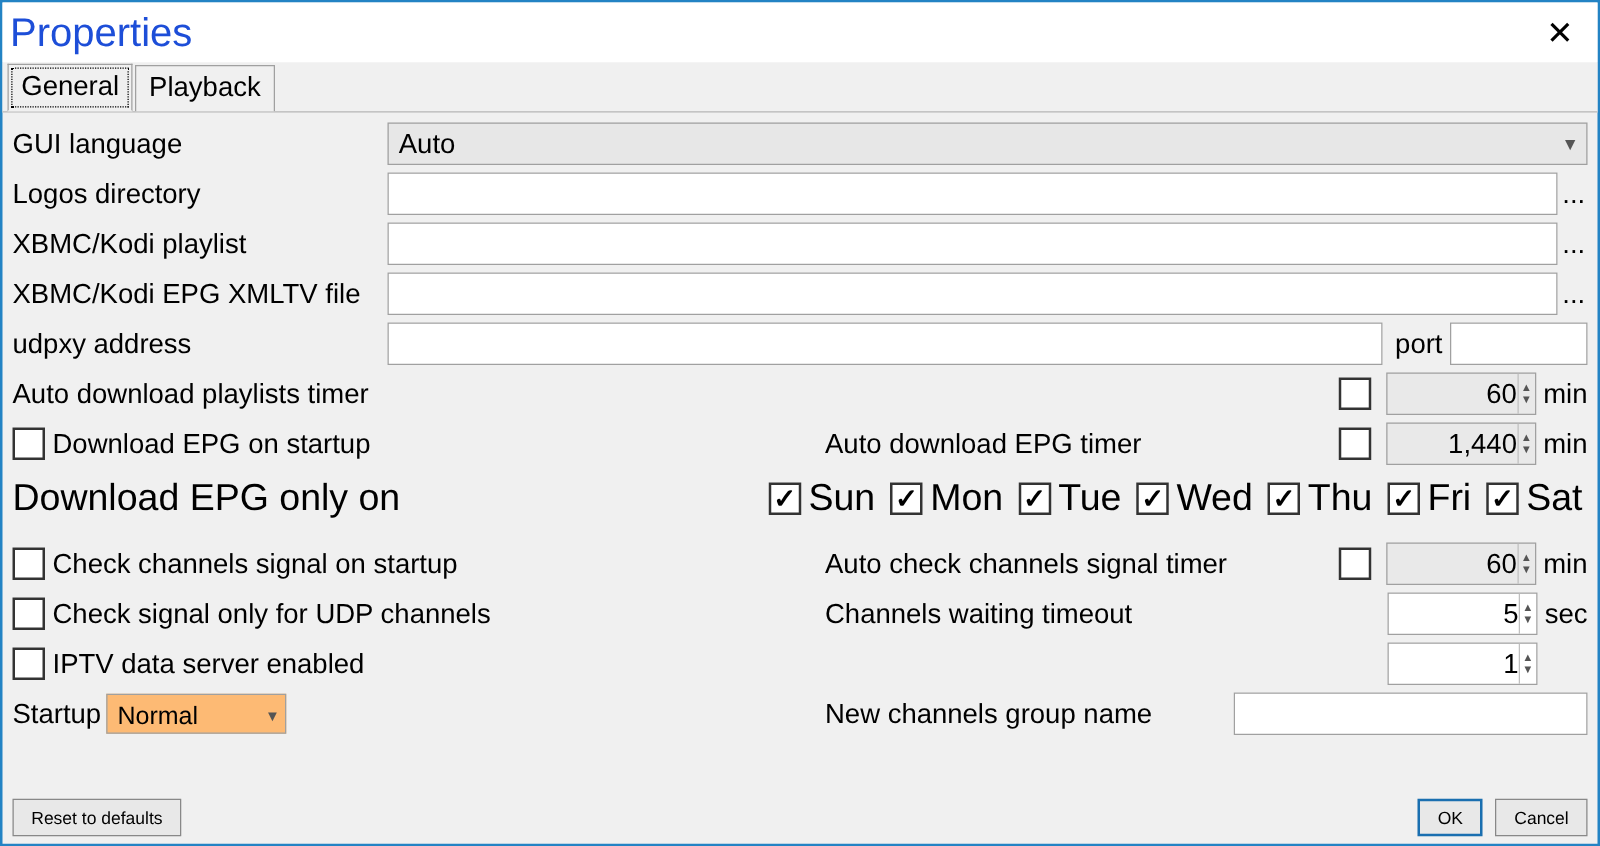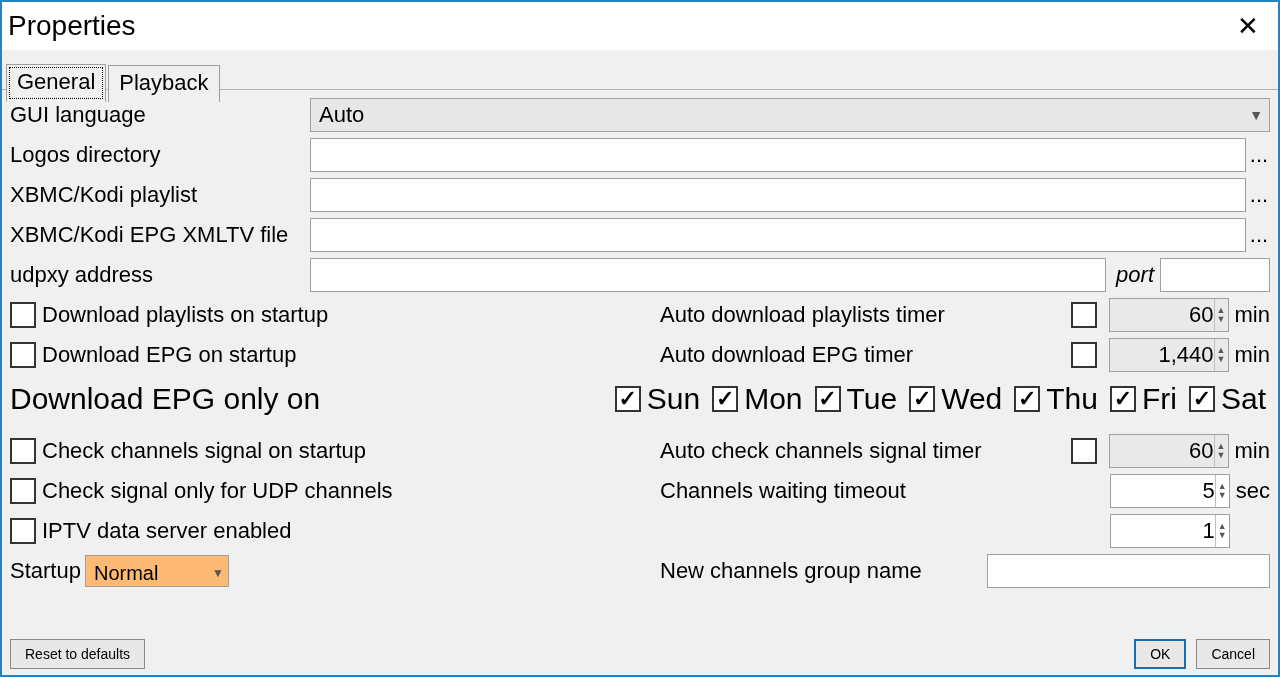--- a/index.html
+++ b/index.html
@@ -18,22 +18,22 @@
   }
   .titlebar {
     display: flex;
     align-items: center;
     justify-content: space-between;
     height: 48px;
     padding: 0 10px 0 6px;
     background: #ffffff;
   }
   .title {
-    font-size: 28px;
-    color: #000000;
+    font-size: 32px;
+    color: #1d4ed8;
   }
   .close-x {
     font-size: 26px;
     font-weight: 300;
     width: 40px; height: 40px;
     display:flex; align-items:center; justify-content:center;
     cursor: pointer;
   }
   .tabstrip {
     display: flex;
@@ -44,21 +44,21 @@
     background: #f0f0f0;
   }
   .tab {
     padding: 4px 10px 6px 10px;
     font-size: 22px;
     border: 1px solid #a0a0a0;
     border-bottom: none;
     background: #f0f0f0;
     margin-right: 2px;
     position: relative;
-    top: 13px;
+    top: 0;
     cursor: pointer;
   }
   .tab.active {
     background: #f0f0f0;
     border-bottom: 1px solid #f0f0f0;
     outline: 1px dotted #000;
     outline-offset: -4px;
   }
   .content {
     padding: 8px 8px 4px 8px;
@@ -87,21 +87,21 @@
     display:flex; align-items:center; justify-content:space-between;
     padding: 0 6px 0 8px;
     font-size: 22px;
     cursor: pointer;
   }
   .combo .chev { font-size: 14px; color:#555; }
   .browse-btn {
     width: 22px; text-align:center; font-size:22px; line-height:20px;
     cursor:pointer; margin-left:2px;
   }
-  .port-lbl { margin: 0 6px 0 10px; font-style: italic; }
+  .port-lbl { margin: 0 6px 0 10px; }
   .port-field { width: 110px; height:34px; border:1px solid #a0a0a0; background:#fff; }
   .split-row { display:flex; align-items:center; margin-bottom:6px; font-size:22px; }
   .left-half { width: 650px; display:flex; align-items:center; }
   .right-half { flex:1; display:flex; align-items:center; }
   .chk {
     width: 26px; height:26px; border:2px solid #333; background:#fff;
     margin-right: 6px; flex-shrink:0; display:inline-flex; align-items:center;
     justify-content:center; cursor:pointer;
   }
   .chk.checked::after { content:"✓"; font-size:22px; line-height:1; font-weight:bold; }
@@ -182,24 +182,20 @@
     </div>
 
     <div class="row">
       <div class="lbl-col">udpxy address</div>
       <input class="field" style="flex: 1 1 0%;" value="">
       <span class="port-lbl">port</span>
       <input class="port-field" value="" style="">
     </div>
 
     <div class="split-row">
-      <div class="left-half">
-        <span class="chk"></span>
-        <span>Download playlists on startup</span>
-      </div>
       <div class="right-half">
         <span class="rt-label">Auto download playlists timer</span>
         <span class="rt-gap"></span>
         <span class="chk"></span>
         <div class="spinner">
           <span>60</span>
           <span class="arrows">▲<br>▼</span>
         </div>
         <span class="unit">min</span>
       </div>

